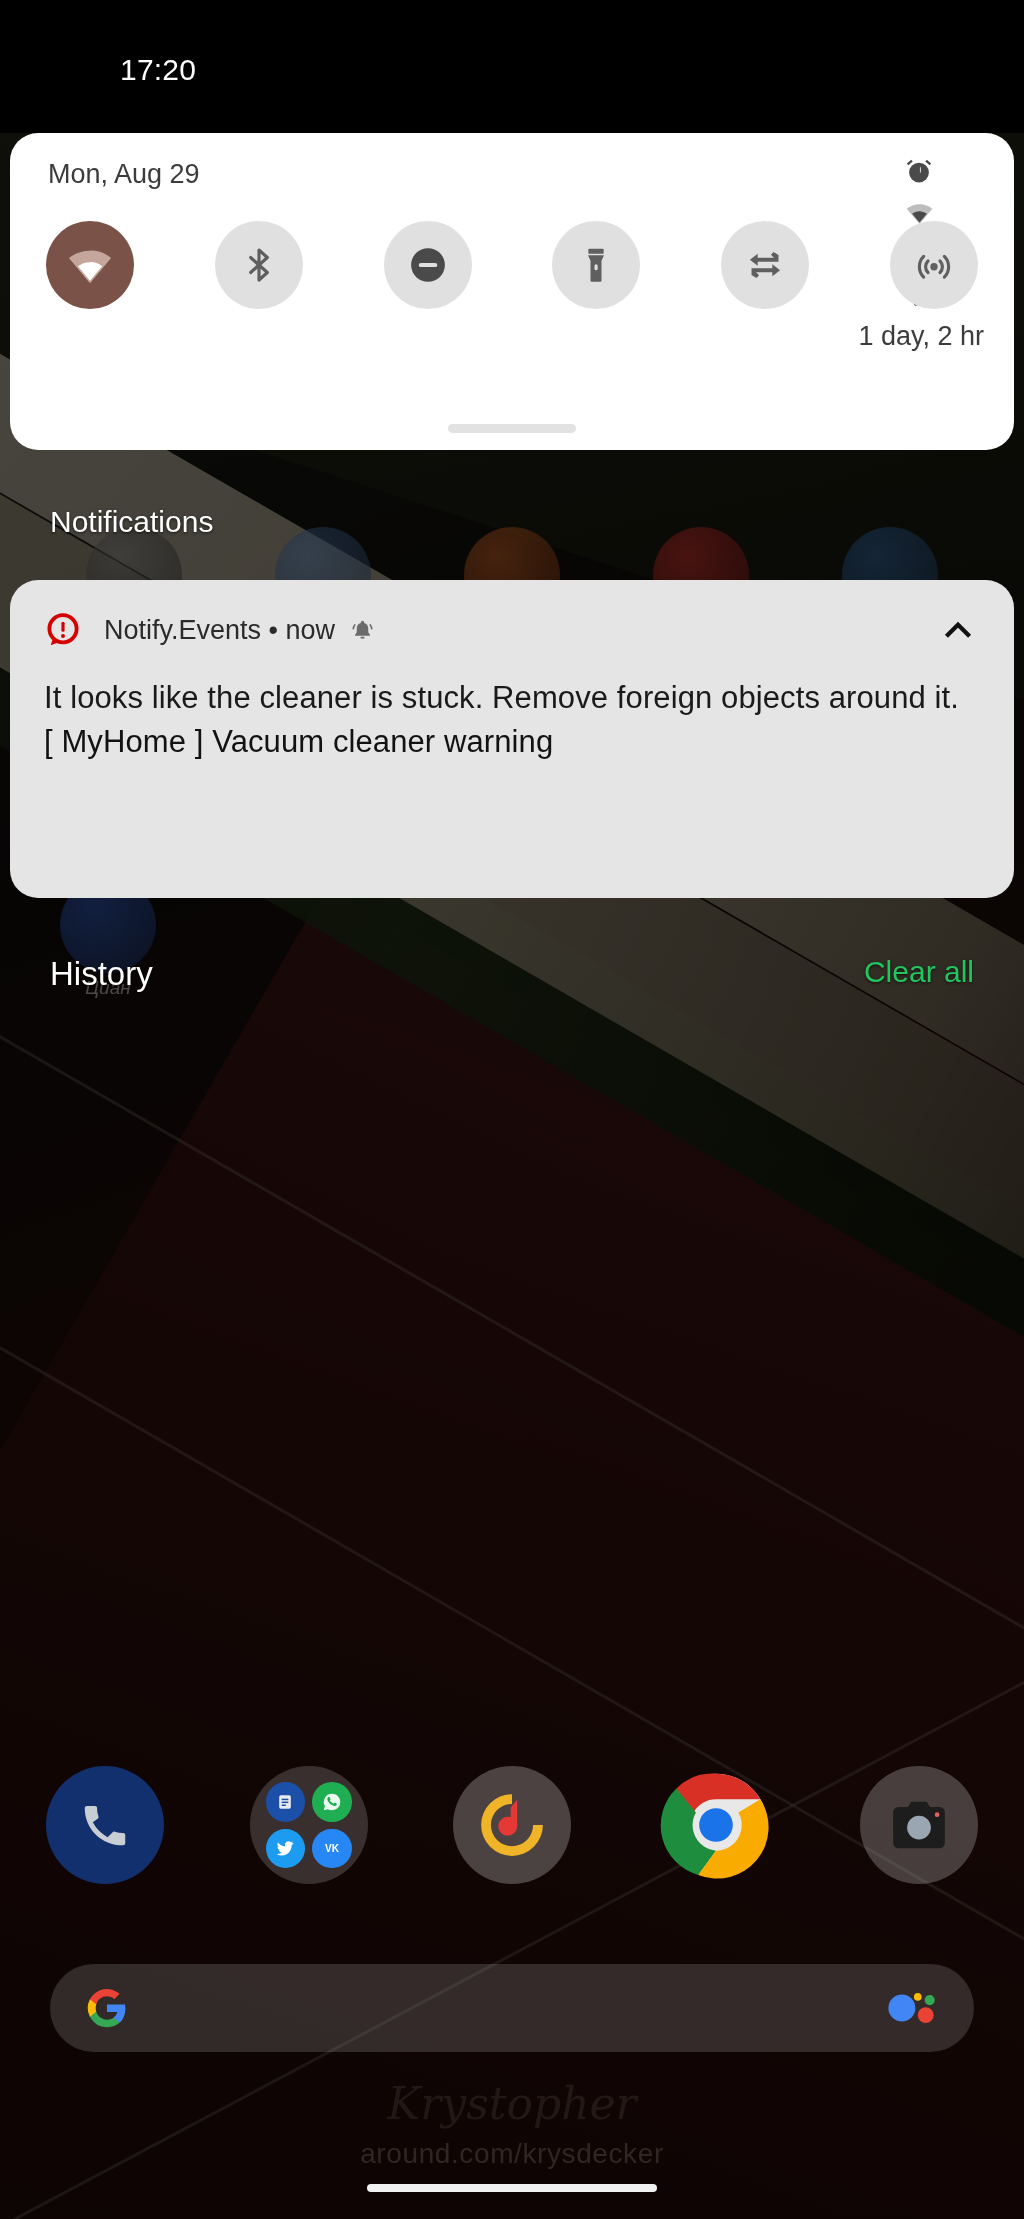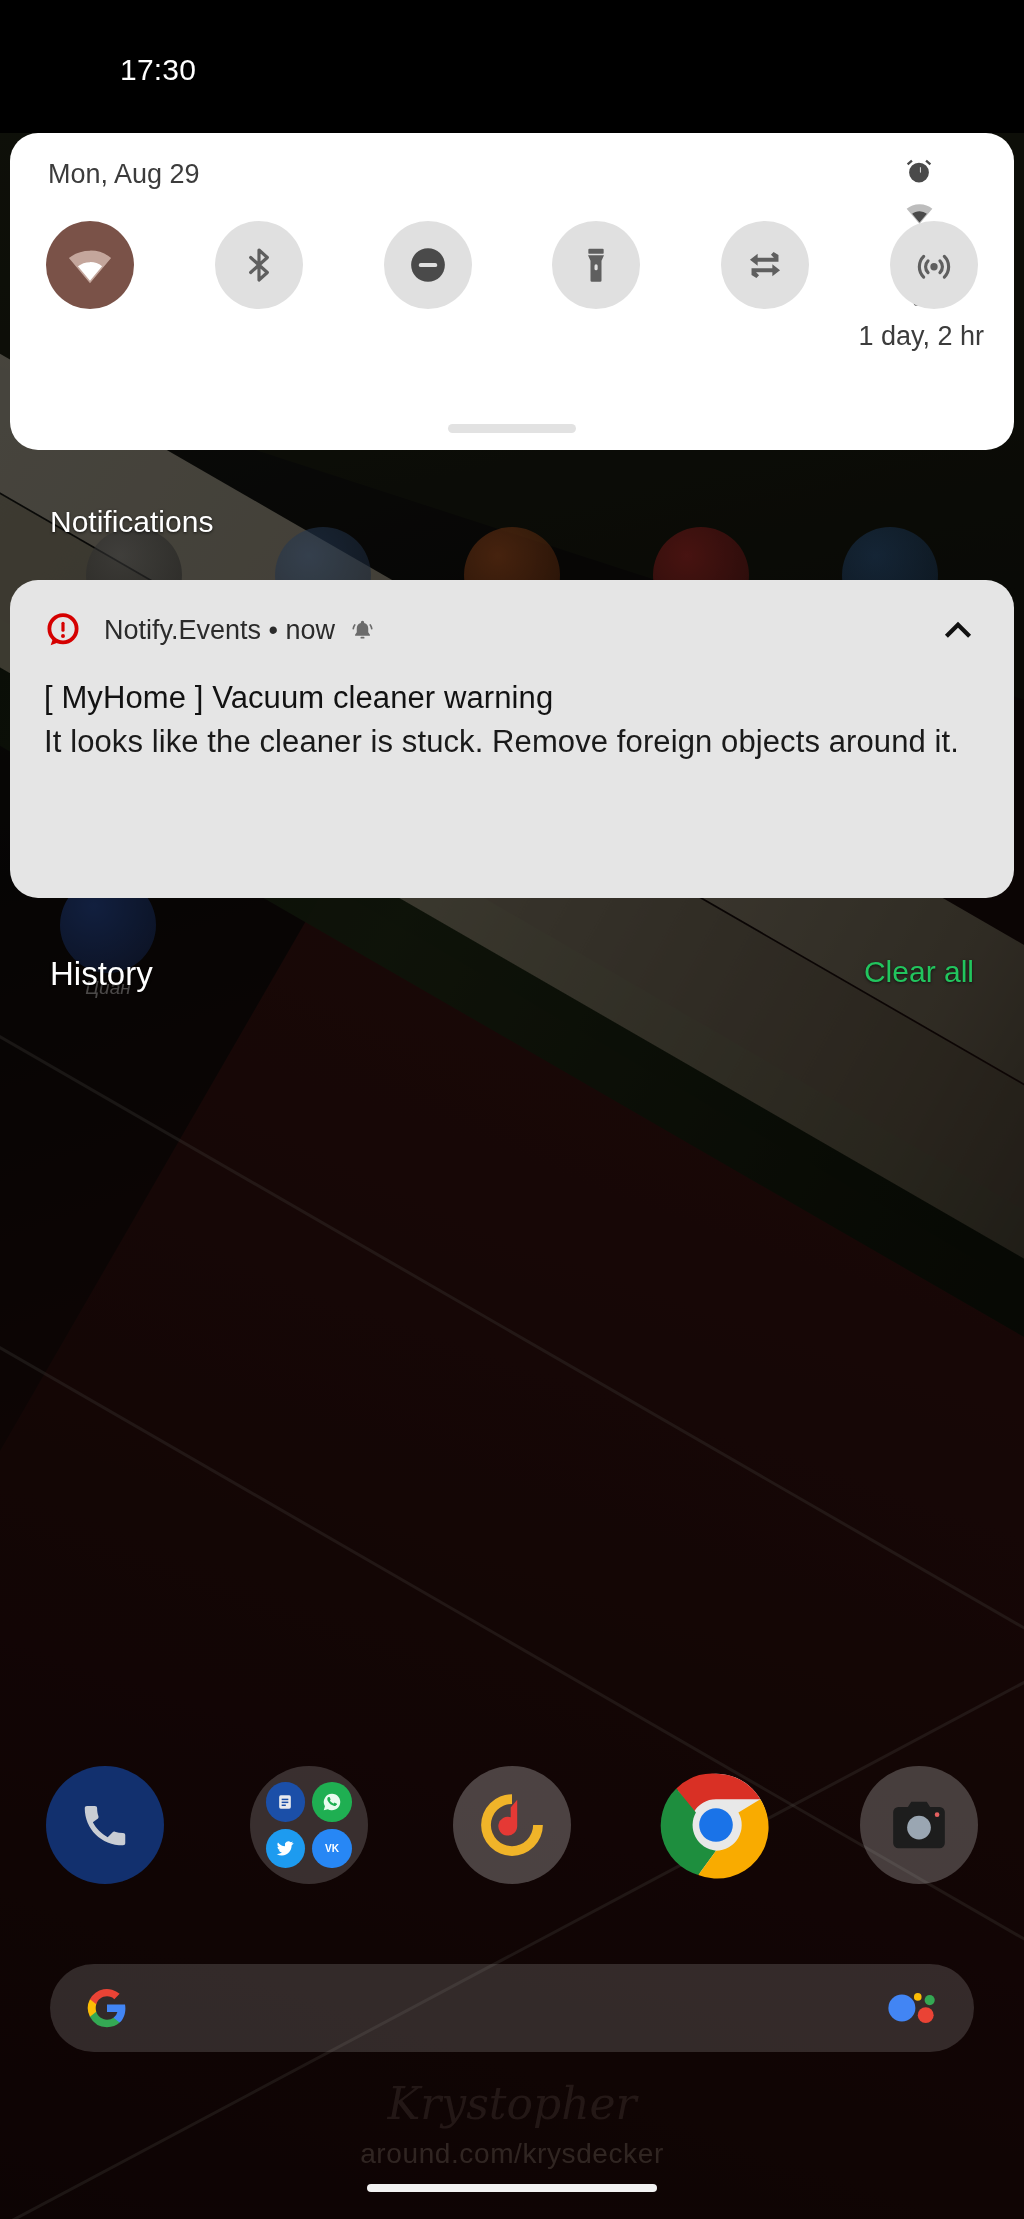--- a/index.html
+++ b/index.html
@@ -301,21 +301,21 @@
     <circle cx="25" cy="16.5" r="5" fill="#ea4335"></circle>
     <circle cx="27.5" cy="7" r="3.2" fill="#34a853"></circle>
     <circle cx="20" cy="5" r="2.4" fill="#fbbc05"></circle>
   </svg>
 </div>
 
 <div id="watermark-sig">Krystopher</div>
 <div id="watermark-url">around.com/krysdecker</div>
 
 <div id="statusbar">
-  <div id="status-clock">17:30</div>
+  <div id="status-clock">17:20</div>
 </div>
 
 <div id="qs-panel">
   <div id="qs-header">
     <div id="qs-date">Mon, Aug 29</div>
     <div id="qs-status">
       <svg width="28" height="28" viewBox="0 0 24 24" aria-hidden="true">
         <path fill="#4a4a4a" d="M5.3 1.6L1.6 4.7l1.3 1.5 3.7-3.1zM22.4 4.7l-3.7-3.1-1.3 1.5 3.7 3.1zM12 4a8.5 8.5 0 108.5 8.5A8.5 8.5 0 0012 4zm.8 9.2l-.8.5V8h1.5v4.8z"></path>
         <path fill="#4a4a4a" d="M12.8 7.5h-1.6v5.6l4.3 2.6.8-1.3-3.5-2.1z"></path>
       </svg>
@@ -400,22 +400,22 @@
       <rect x="10.2" y="17.6" width="3.6" height="1.5" rx=".75" fill="#6b6b6b"></rect>
       <path fill="none" stroke="#6b6b6b" stroke-width="1.5" stroke-linecap="round" d="M5.1 7.1a6.5 6.5 0 00-1.3 3.2"></path>
       <path fill="none" stroke="#6b6b6b" stroke-width="1.5" stroke-linecap="round" d="M18.9 7.1a6.5 6.5 0 011.3 3.2"></path>
     </svg>
     <svg id="notif-chevron" width="44" height="44" viewBox="0 0 24 24" aria-hidden="true">
       <path fill="none" stroke="#111111" stroke-width="2.3" stroke-linecap="square" stroke-linejoin="miter" d="M6.5 14.6L12 9.1l5.5 5.5"></path>
     </svg>
   </div>
 
   <div id="notif-body">
+    <div id="notif-text">It looks like the cleaner is stuck. Remove foreign objects around it.</div>
     <div id="notif-title">[ MyHome ] Vacuum cleaner warning</div>
-    <div id="notif-text">It looks like the cleaner is stuck. Remove foreign objects around it.</div>
   </div>
 </div>
 
 <div id="notif-actions">
   <div id="btn-history">History</div>
   <div id="btn-clear-all">Clear all</div>
 </div>
 
 <div id="gesture-pill"></div>
 

